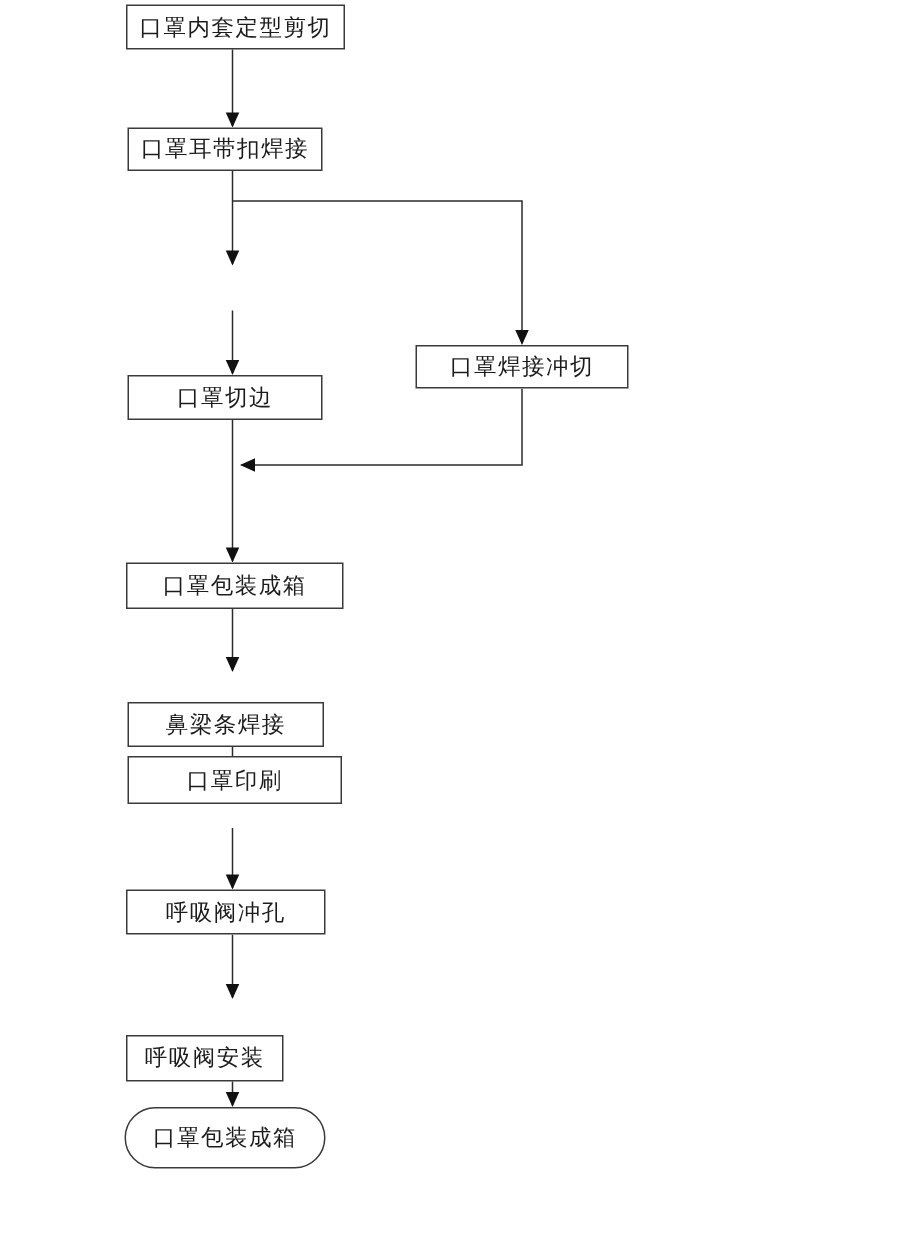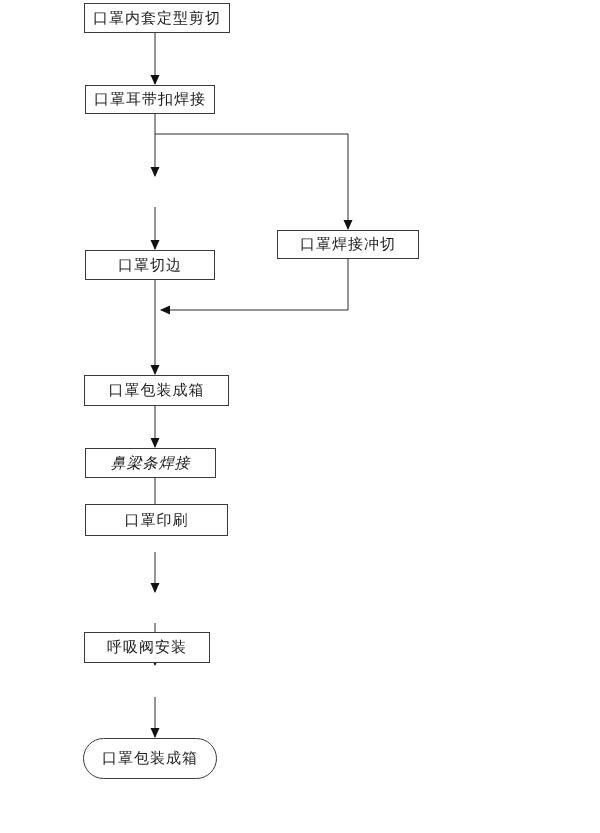--- a/index.html
+++ b/index.html
@@ -38,24 +38,24 @@
   .node.rounded {
     border-radius: 21px;
   }
   
   .n0  { left: 84px;  top: 3px;   width: 146px; height: 30px; }
   .n1  { left: 85px;  top: 85px;  width: 130px; height: 29px; }
   .n2  { left: 84px;  top: 177px; width: 144px; height: 30px; }
   .n3  { left: 85px;  top: 250px; width: 130px; height: 30px; }
   .n4  { left: 277px; top: 230px; width: 142px; height: 29px; }
   .n5  { left: 84px;  top: 375px; width: 145px; height: 31px; }
-  .n6  { left: 85px;  top: 448px; width: 131px; height: 30px; font-style: italic; }
+  .n6  { left: 85px;  top: 468px; width: 131px; height: 30px; }
   .n7  { left: 85px;  top: 504px; width: 143px; height: 32px; }
   .n8  { left: 84px;  top: 593px; width: 133px; height: 30px; }
-  .n9  { left: 84px;  top: 632px; width: 126px; height: 31px; }
+  .n9  { left: 84px;  top: 690px; width: 105px; height: 31px; }
   .n10 { left: 83px;  top: 738px; width: 134px; height: 41px; }
 </style>
 </head>
 <body>
 
 <div id="canvas">
 
   <svg id="connectors" viewBox="0 0 600 833" xmlns="http://www.w3.org/2000/svg">
     <g stroke="#2b2b2b" stroke-width="1" fill="none">
 
@@ -92,16 +92,17 @@
     </g>
   </svg>
 
   <div class="node n0">口罩内套定型剪切</div>
   <div class="node n1">口罩耳带扣焊接</div>
   <div class="node n3">口罩切边</div>
   <div class="node n4">口罩焊接冲切</div>
   <div class="node n5">口罩包装成箱</div>
   <div class="node n6">鼻梁条焊接</div>
   <div class="node n7">口罩印刷</div>
+  <div class="node n8">呼吸阀冲孔</div>
   <div class="node n9">呼吸阀安装</div>
   <div class="node n10 rounded">口罩包装成箱</div>
 
 </div>
 
 </body></html>

